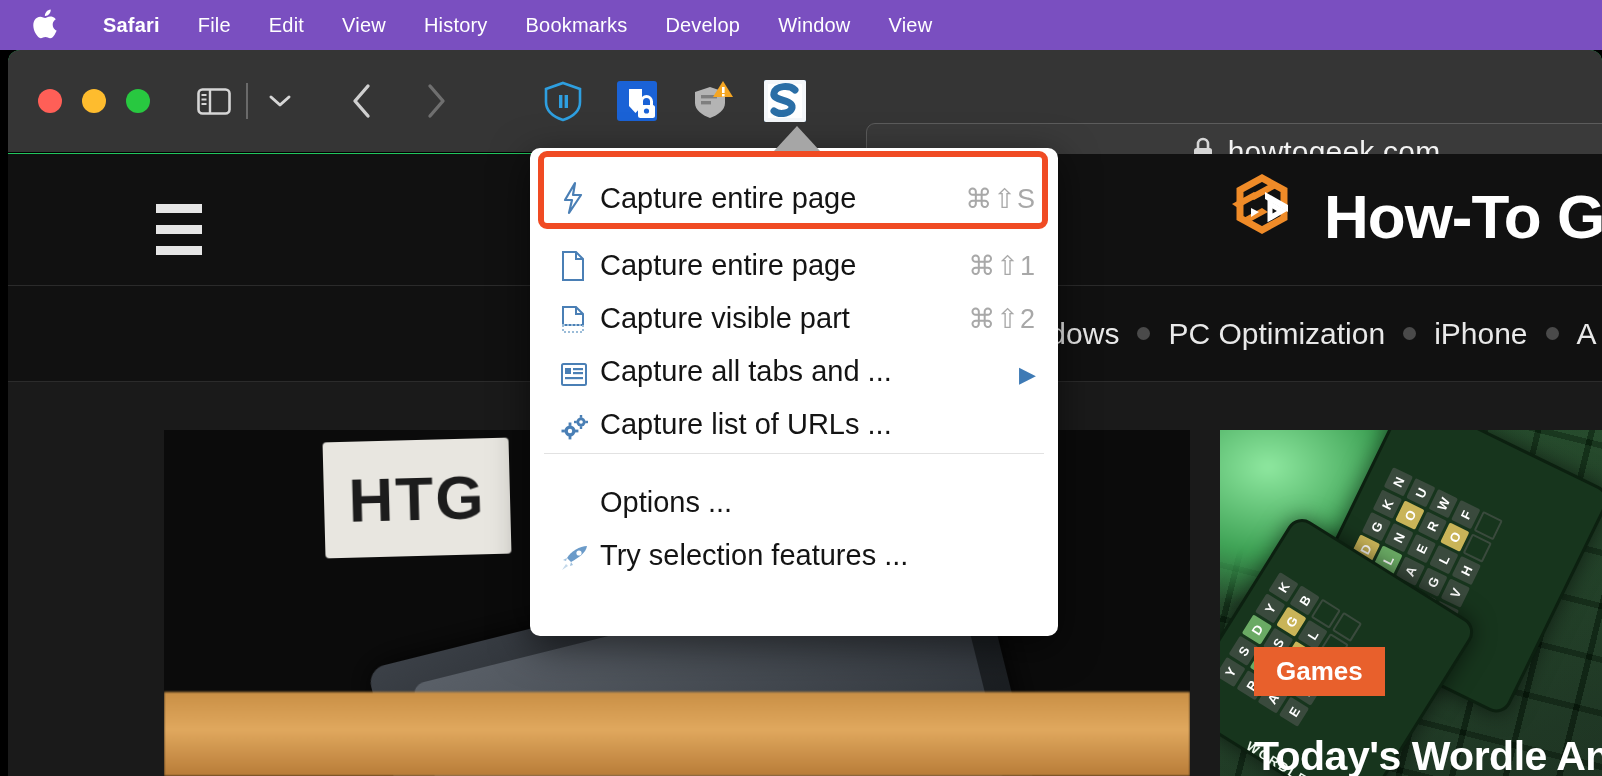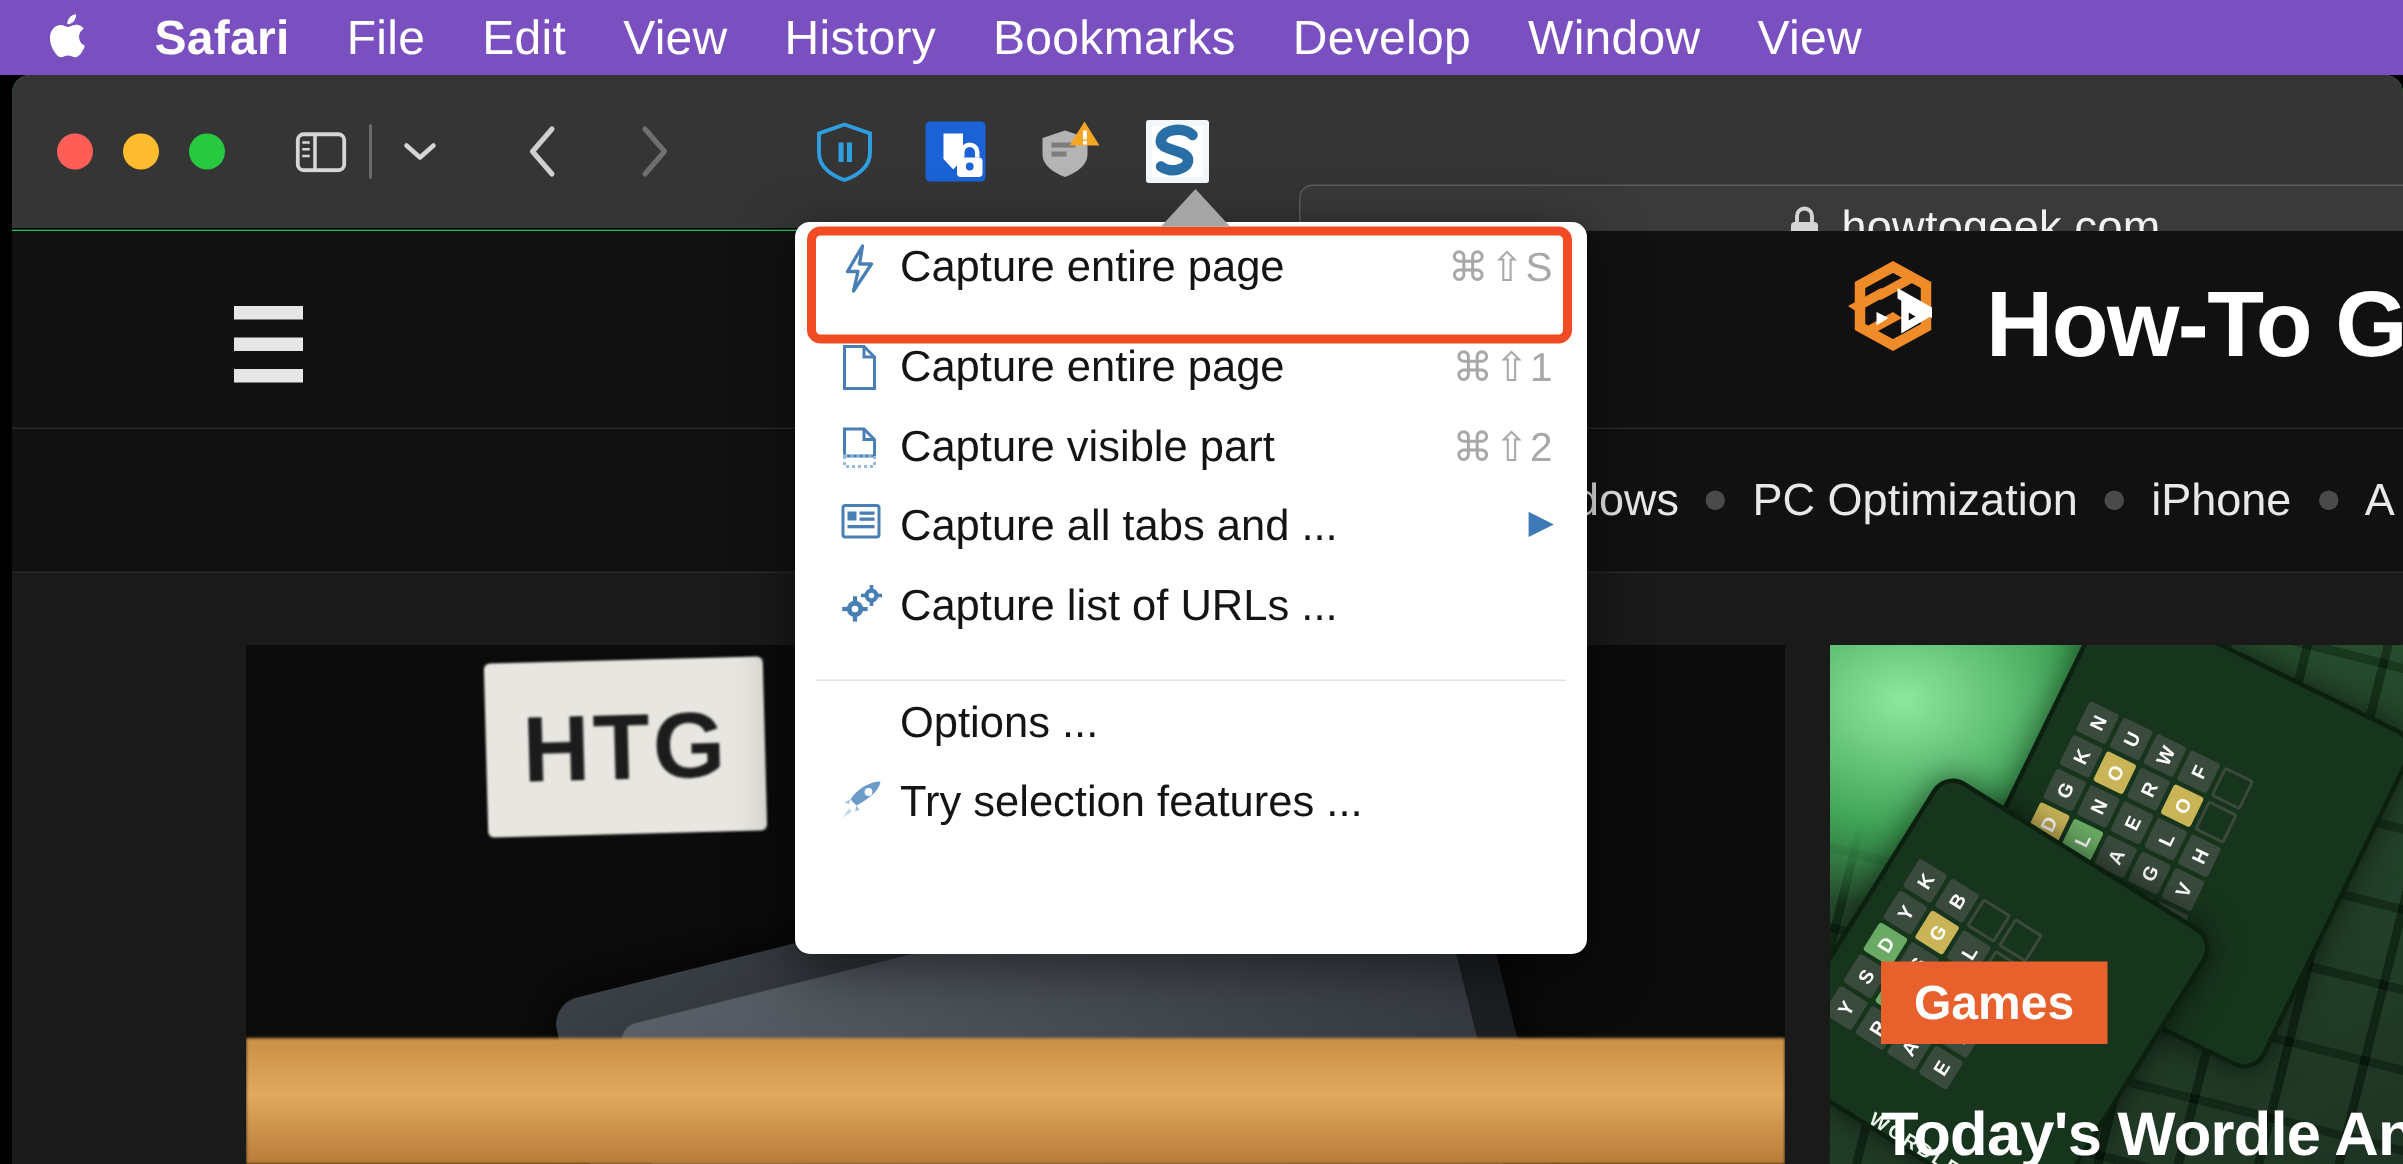--- a/index.html
+++ b/index.html
@@ -21,21 +21,21 @@
     gap: 0;
   }
   .apple-logo {
     width: 34px; height: 40px;
     display: flex; align-items: center; justify-content: center;
     margin-right: 22px;
   }
   .apple-logo svg { display: block; }
   .menubar-item {
     color: #ffffff;
-    font-size: 32px;
+    font-size: 20px;
     padding: 0 19px;
     white-space: nowrap;
     letter-spacing: 0.2px;
   }
   .menubar-item.bold { font-weight: bold; }
 
   
   .window {
     position: absolute; top: 50px; left: 8px;
     width: 1594px; height: 726px;
@@ -199,21 +199,21 @@
   .cell.g { background: #6aaa64; }
   .cell.y { background: #c9b458; }
   .cell.e { background: transparent; border: 2px solid #3a4a3d; }
 
   .phone1 { left: 110px; top: 10px; width: 250px; height: 230px; transform: rotate(-64deg); }
   .phone2 { left: -8px; top: 130px; width: 230px; height: 215px; transform: rotate(-58deg); }
 
   .badge {
     position: absolute; left: 34px; bottom: 80px;
     background: #e8602c; color: #ffffff;
-    font-size: 32px; font-weight: bold;
+    font-size: 26px; font-weight: bold;
     padding: 9px 22px;
     z-index: 4;
   }
   .card-title {
     position: absolute; left: 34px; bottom: -4px;
     color: #ffffff; font-size: 41px; font-weight: bold;
     white-space: nowrap; z-index: 4; letter-spacing: -.5px;
   }
 
   
@@ -238,21 +238,21 @@
     position: absolute; left: 8px; top: 3px;
     width: 510px; height: 78px;
     border: 6px solid #f04b23;
     border-radius: 9px;
     pointer-events: none;
     z-index: 28;
   }
   .mi {
     position: relative;
     height: 53px;
-    display: flex; align-items: flex-start;
+    display: flex; align-items: flex-end;
     padding: 0 22px 0 30px;
   }
   .mi-icon { width: 40px; flex: none; display: flex; align-items: center; }
   .mi-label { flex: 1; color: #141414; font-size: 29px; white-space: nowrap; }
   .mi-label.indent { padding-left: 40px; }
   .mi-shortcut { color: #a8a8a8; font-size: 27px; letter-spacing: 1px; white-space: nowrap; }
   .mi-arrow { color: #3e7ab5; font-size: 22px; }
   .mi-sep { height: 1px; background: #e2e2e2; margin: 12px 14px 12px 14px; }
 </style>
 </head>

